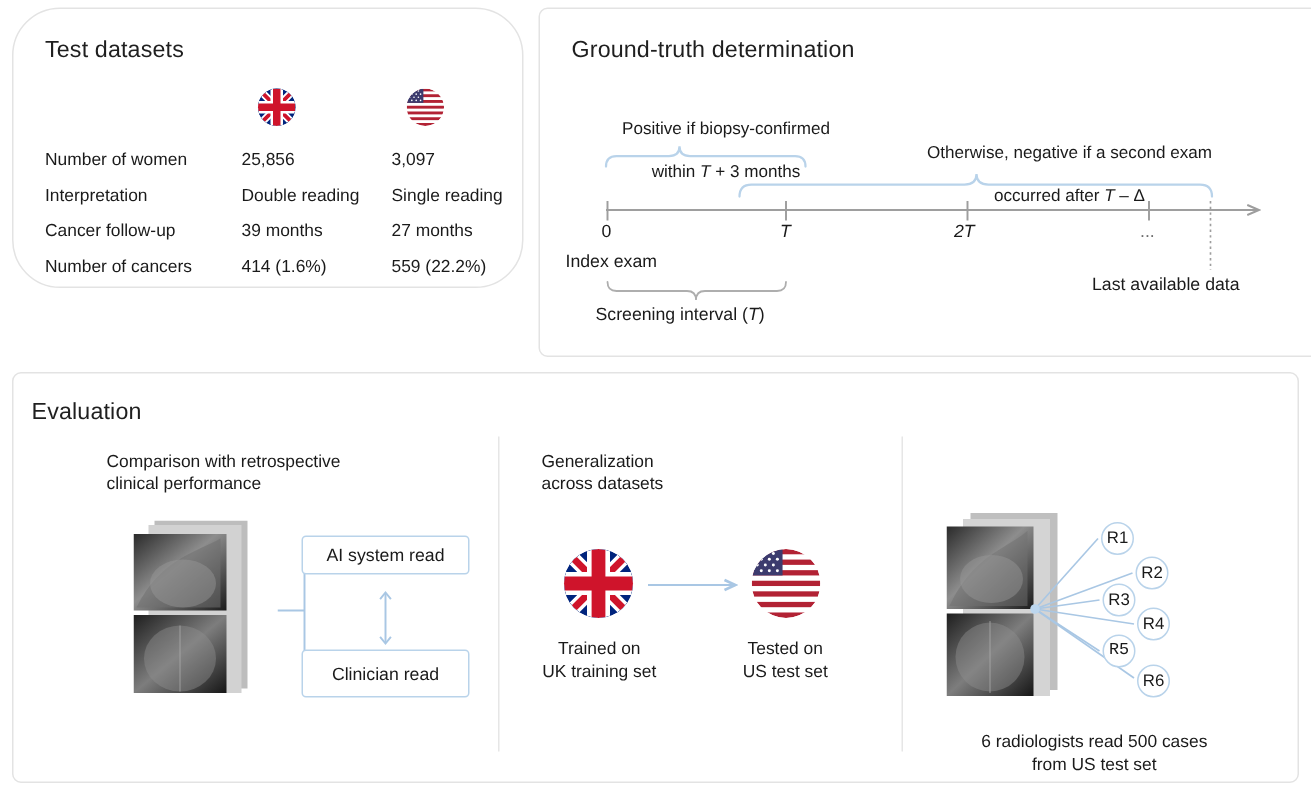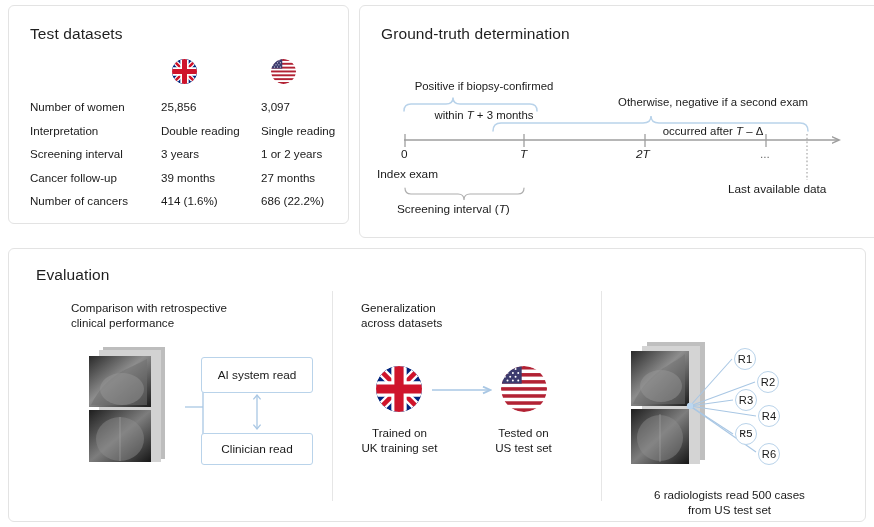--- a/index.html
+++ b/index.html
@@ -5,21 +5,21 @@
   html,body{margin:0;padding:0;background:#ffffff;}
   body{
     width:874px;height:527px;position:relative;overflow:hidden;
     font-family:"Liberation Sans","DejaVu Sans",sans-serif;
     color:#1a1a1a;-webkit-font-smoothing:antialiased;
   }
   .panel{
     position:absolute;background:#fff;border:1px solid #e3e3e3;border-radius:6px;
     box-sizing:border-box;
   }
-  #panel-datasets{left:8px;top:5px;width:341px;height:219px;}
+  #panel-datasets{left:8px;top:5px;width:341px;height:187px;border-radius:32px;}
   #panel-groundtruth{left:359px;top:5px;width:611px;height:233px;}
   #panel-evaluation{left:8px;top:248px;width:858px;height:274px;}
 
   .panel-title{
     position:absolute;font-size:15.5px;font-weight:400;color:#1f1f1f;
     letter-spacing:0.1px;white-space:nowrap;
   }
 
   
   .flag{
@@ -133,33 +133,28 @@
       <span class="tlabel">Number of women</span>
       <span class="tc1">25,856</span>
       <span class="tc2">3,097</span>
     </div>
     <div class="trow">
       <span class="tlabel">Interpretation</span>
       <span class="tc1">Double reading</span>
       <span class="tc2">Single reading</span>
     </div>
     <div class="trow">
-      <span class="tlabel">Screening interval</span>
-      <span class="tc1">3 years</span>
-      <span class="tc2">1 or 2 years</span>
-    </div>
-    <div class="trow">
       <span class="tlabel">Cancer follow-up</span>
       <span class="tc1">39 months</span>
       <span class="tc2">27 months</span>
     </div>
     <div class="trow">
       <span class="tlabel">Number of cancers</span>
       <span class="tc1">414 (1.6%)</span>
-      <span class="tc2">686 (22.2%)</span>
+      <span class="tc2">559 (22.2%)</span>
     </div>
   </div>
 </div>
 
 <div class="panel" id="panel-groundtruth">
   <div class="panel-title" style="left:21px;top:19px;">Ground-truth determination</div>
 
   <div class="gt-txt" style="left:14px;top:58px;width:220px;text-align:center;">
     <span>Positive if biopsy-confirmed</span><br>
     <span>within </span><span class="ital">T</span><span> + 3 months</span>
@@ -201,21 +196,21 @@
   <div class="gt-tick-lbl" style="left:17px;top:161px;">Index exam</div>
 
   <div class="gt-tick-lbl" style="left:368px;top:176px;">Last available data</div>
 
   <div class="gt-tick-lbl" style="left:37px;top:196px;">
     <span>Screening interval (</span><span class="ital">T</span><span>)</span>
   </div>
 </div>
 
 <div class="panel" id="panel-evaluation">
-  <div class="panel-title" style="left:27px;top:17px;text-align:right;">Evaluation</div>
+  <div class="panel-title" style="left:12px;top:17px;text-align:right;">Evaluation</div>
 
   <div class="vdivider" style="left:323px;top:42px;height:210px;"></div>
   <div class="vdivider" style="left:592px;top:42px;height:210px;"></div>
 
   <div class="subtitle" style="left:62px;top:51px;width:220px;">Comparison with retrospective
 clinical performance</div>
 
   <svg class="mammo" style="left:80px;top:98px;" width="100" height="118" viewBox="0 0 100 118">
     <defs>
       <linearGradient id="mg1" x1="0" y1="0" x2="1" y2="1">
@@ -248,21 +243,21 @@
         <path d="M0.4,0.8 L5.6,3.2 L0.4,5.6" fill="none" stroke="#a9c7e4" stroke-width="1.3"></path>
       </marker>
     </defs>
 
     <line x1="0" y1="58" x2="18" y2="58" stroke="#a9c7e4" stroke-width="1.3"></line>
     <line x1="18" y1="16" x2="18" y2="100" stroke="#a9c7e4" stroke-width="1.3"></line>
     <line x1="18" y1="16" x2="26" y2="16" stroke="#a9c7e4" stroke-width="1.3" marker-end="url(#arrBlue)"></line>
     <line x1="18" y1="100" x2="26" y2="100" stroke="#a9c7e4" stroke-width="1.3" marker-end="url(#arrBlue)"></line>
   </svg>
 
-  <div class="readbox" style="left:192px;top:108px;width:112px;height:36px;">AI system read</div>
+  <div class="readbox" style="left:192px;top:108px;width:112px;height:26px;">AI system read</div>
   <div class="readbox" style="left:192px;top:184px;width:112px;height:32px;">Clinician read</div>
 
   <svg style="position:absolute;left:241px;top:141px;" width="14" height="44" viewBox="0 0 14 44">
     <line x1="7" y1="6" x2="7" y2="38" stroke="#a9c7e4" stroke-width="1.3"></line>
     <path d="M3.4,9.4 L7,5 L10.6,9.4" fill="none" stroke="#a9c7e4" stroke-width="1.3"></path>
     <path d="M3.4,34.6 L7,39 L10.6,34.6" fill="none" stroke="#a9c7e4" stroke-width="1.3"></path>
   </svg>
 
 
   <div class="subtitle" style="left:352px;top:51px;width:180px;">Generalization

